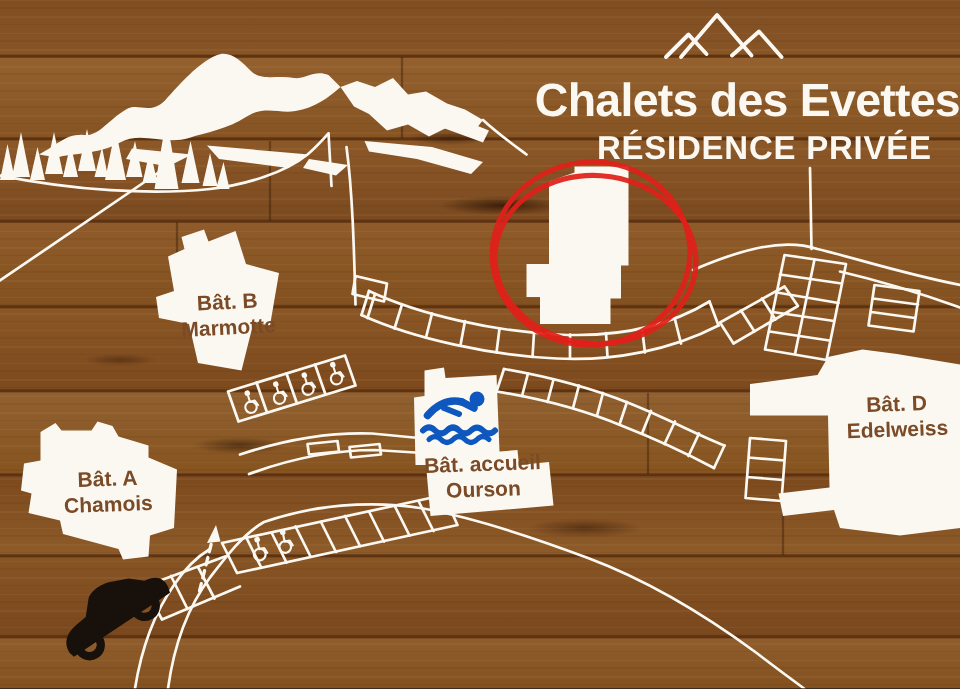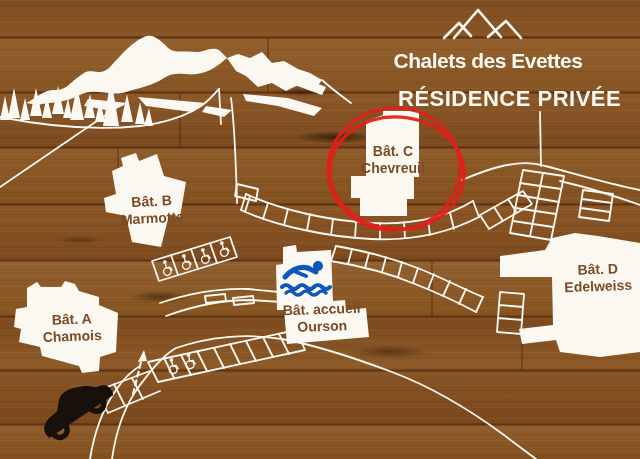--- a/index.html
+++ b/index.html
@@ -41,22 +41,22 @@
   .f-white{fill:var(--white,#fbf8f2);}
   .s-white{stroke:var(--white,#fbf8f2);fill:none;stroke-width:1.8;stroke-linecap:round;stroke-linejoin:round;}
   .s-thick{stroke-width:2.6;}
   .s-blue{stroke:var(--pool_blue,#0d57be);fill:none;stroke-linecap:round;}
   .f-blue{fill:var(--pool_blue,#0d57be);}
   .f-black{fill:var(--car_black,#17100b);}
   .s-black{stroke:var(--car_black,#17100b);fill:none;}
   .hl{stroke:var(--highlight_red,#e0201a);fill:none;stroke-width:3.4;stroke-linecap:round;opacity:.93;}
   .seam{stroke:rgba(48,24,7,0.4);stroke-width:1.5;}
   .title{
-    position:absolute;left:336px;top:49px;width:304px;text-align:center;
-    color:var(--white,#fbf8f2);font-size:21px;font-weight:700;letter-spacing:-0.5px;white-space:nowrap;
+    position:absolute;left:336px;top:49px;width:304px;text-align:right;
+    color:var(--white,#fbf8f2);font-size:31px;font-weight:700;letter-spacing:-0.5px;white-space:nowrap;
   }
   .subtitle{
     position:absolute;left:398px;top:86px;width:184px;text-align:center;
     color:var(--white,#fbf8f2);font-size:22px;font-weight:700;letter-spacing:.5px;white-space:nowrap;
   }
   .bldg{
     position:absolute;text-align:center;color:var(--label_text,#7b4a26);
     font-weight:700;font-size:14px;line-height:1.22;white-space:nowrap;
   }
 </style>
@@ -197,24 +197,20 @@
   <div class="subtitle">RÉSIDENCE PRIVÉE</div>
 
   <div class="bldg" style="left:22px;top:311px;width:100px;transform:rotate(-2deg)">
     <div>Bât. A</div>
     <div>Chamois</div>
   </div>
   <div class="bldg" style="left:102px;top:193px;width:100px;transform:rotate(-3deg)">
     <div>Bât. B</div>
     <div>Marmotte</div>
   </div>
-  <div class="bldg" style="left:340px;top:143px;width:106px">
-    <div>Bât. C</div>
-    <div>Chevreuil</div>
-  </div>
   <div class="bldg" style="left:548px;top:261px;width:100px;transform:rotate(-2deg)">
     <div>Bât. D</div>
     <div>Edelweiss</div>
   </div>
   <div class="bldg" style="left:262px;top:301px;width:120px;transform:rotate(-2deg)">
     <div>Bât. accueil</div>
     <div>Ourson</div>
   </div>
 
 </div>

